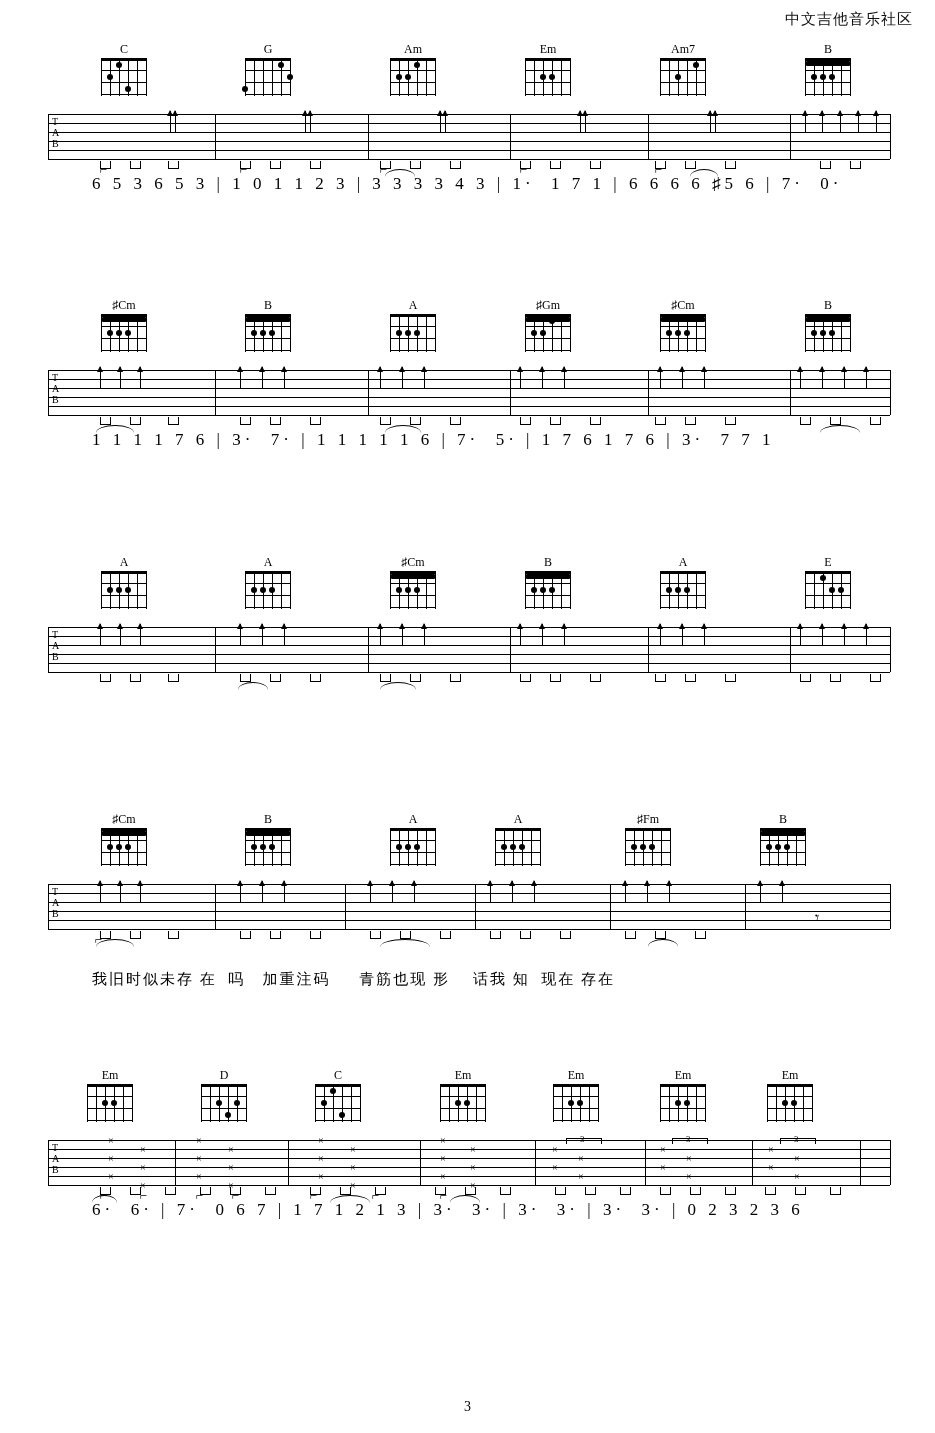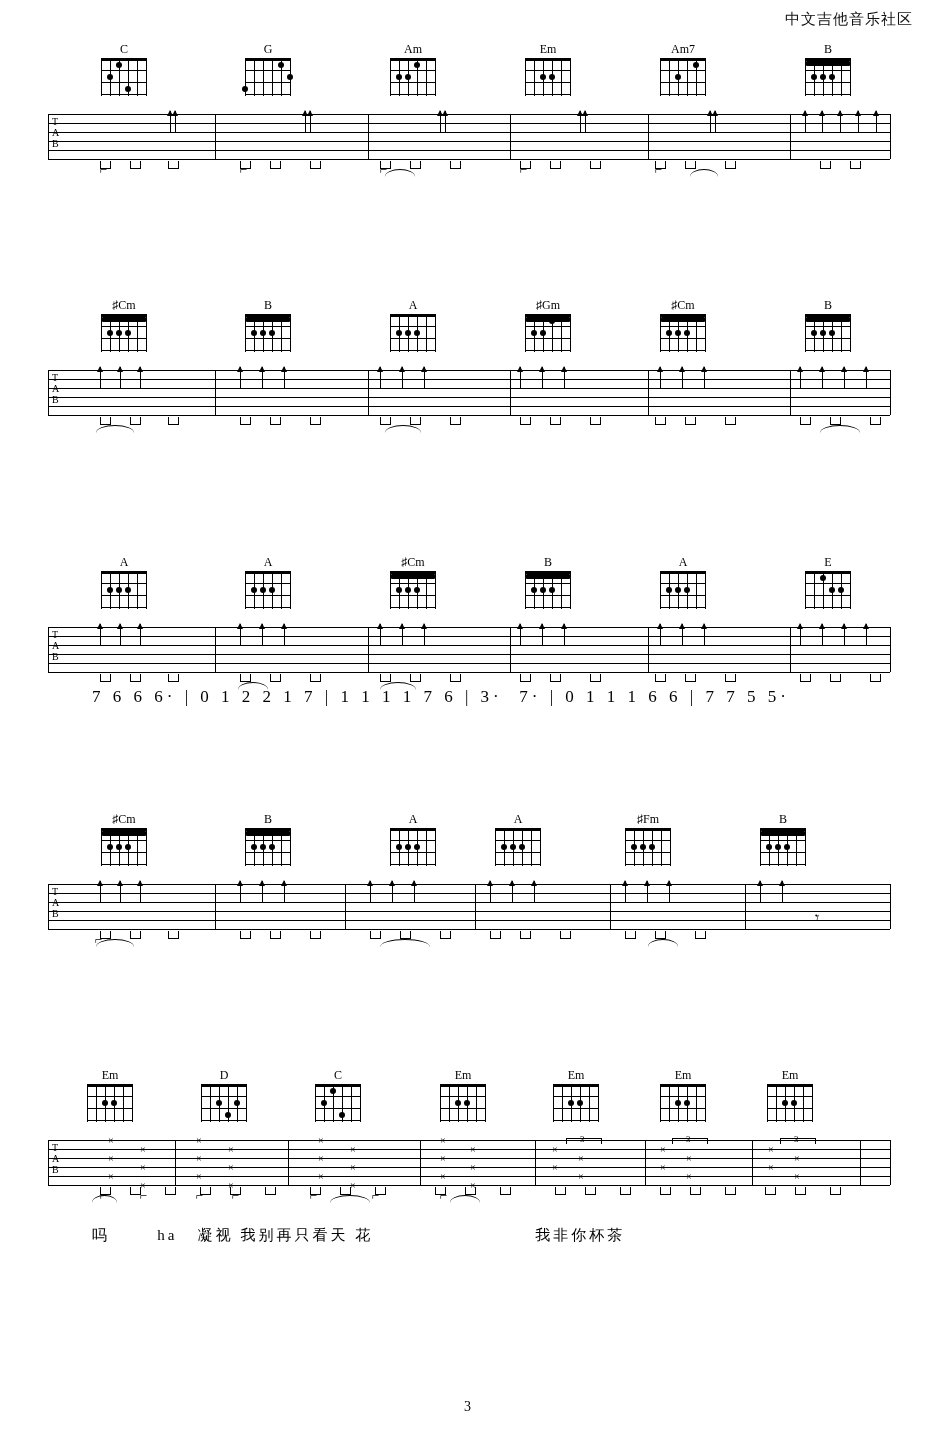--- a/index.html
+++ b/index.html
@@ -213,20 +213,21 @@
         <div class="darrow" style="left:725px;top:59px;"></div>
         <div class="darrow" style="left:820px;top:59px;"></div>
         <div class="darrow" style="left:850px;top:59px;"></div>
         <div class="tiny3" style="left:100px;top:60px;font-size:13px;">⌐</div>
         <div class="tiny3" style="left:240px;top:60px;font-size:13px;">⌐</div>
         <div class="tiny3" style="left:380px;top:60px;font-size:13px;">⌐</div>
         <div class="tiny3" style="left:520px;top:60px;font-size:13px;">⌐</div>
         <div class="tiny3" style="left:655px;top:60px;font-size:13px;">⌐</div>
       </div>
     <div class="numrow">
+        <div class="num" style="left:92px;top:0px;letter-spacing:4px;">6 5 3 6 5 3 | 1 0 1 1 2 3 | 3 3 3 3 4 3 | 1·  1 7 1 | 6 6 6 6 ♯5 6 | 7·  0·</div>
         <div class="slur" style="left:385px;top:-5px;width:30px;"></div>
         <div class="slur" style="left:690px;top:-5px;width:28px;"></div>
       </div>
   </div>
 
   <div class="system" id="sys2" style="top:298px;">
     <div class="chords">
         <div class="chordbox" style="left:96px;">
           <div class="cname">♯Cm</div>
           <div class="fretno" style="left:6px;top:16px;">4</div>
@@ -397,20 +398,21 @@
         <div class="darrow" style="left:550px;top:59px;"></div>
         <div class="darrow" style="left:590px;top:59px;"></div>
         <div class="darrow" style="left:655px;top:59px;"></div>
         <div class="darrow" style="left:685px;top:59px;"></div>
         <div class="darrow" style="left:725px;top:59px;"></div>
         <div class="darrow" style="left:800px;top:59px;"></div>
         <div class="darrow" style="left:830px;top:59px;"></div>
         <div class="darrow" style="left:870px;top:59px;"></div>
       </div>
     <div class="numrow">
+        <div class="num" style="left:92px;top:0px;letter-spacing:4px;">1 1 1 1 7 6 | 3·  7· | 1 1 1 1 1 6 | 7·  5· | 1 7 6 1 7 6 | 3·  7 7 1</div>
         <div class="slur" style="left:96px;top:-5px;width:38px;"></div>
         <div class="slur" style="left:385px;top:-5px;width:36px;"></div>
         <div class="slur" style="left:820px;top:-5px;width:40px;"></div>
       </div>
   </div>
 
   <div class="system" id="sys3" style="top:555px;">
     <div class="chords">
         <div class="chordbox" style="left:96px;">
           <div class="cname">A</div>
@@ -576,21 +578,20 @@
         <div class="darrow" style="left:550px;top:59px;"></div>
         <div class="darrow" style="left:590px;top:59px;"></div>
         <div class="darrow" style="left:655px;top:59px;"></div>
         <div class="darrow" style="left:685px;top:59px;"></div>
         <div class="darrow" style="left:725px;top:59px;"></div>
         <div class="darrow" style="left:800px;top:59px;"></div>
         <div class="darrow" style="left:830px;top:59px;"></div>
         <div class="darrow" style="left:870px;top:59px;"></div>
       </div>
     <div class="numrow">
-        <div class="num" style="left:92px;top:0px;letter-spacing:4px;">7 6 6 6· | 0 1 2 2 1 7 | 1 1 1 1 7 6 | 3·  7· | 0 1 1 1 6 6 | 7 7 5 5·</div>
         <div class="slur" style="left:380px;top:-5px;width:36px;"></div>
         <div class="slur" style="left:238px;top:-5px;width:30px;"></div>
       </div>
   </div>
 
   <div class="system" id="sys4" style="top:812px;">
     <div class="chords">
         <div class="chordbox" style="left:96px;">
           <div class="cname">♯Cm</div>
           <div class="fretno" style="left:6px;top:16px;">4</div>
@@ -754,20 +755,21 @@
         <div class="darrow" style="left:490px;top:59px;"></div>
         <div class="darrow" style="left:520px;top:59px;"></div>
         <div class="darrow" style="left:560px;top:59px;"></div>
         <div class="darrow" style="left:625px;top:59px;"></div>
         <div class="darrow" style="left:655px;top:59px;"></div>
         <div class="darrow" style="left:695px;top:59px;"></div>
         <div class="tiny3" style="left:95px;top:60px;font-size:13px;">⌐</div>
         <div class="tiny3" style="left:815px;top:37px;font-size:16px;">𝄾</div>
       </div>
     <div class="numrow">
+        <div class="lyr" style="left:92px;top:26px;letter-spacing:2px;">我旧时似未存 在  吗   加重注码     青筋也现 形    话我 知  现在 存在</div>
         <div class="slur" style="left:96px;top:-5px;width:38px;"></div>
         <div class="slur" style="left:380px;top:-5px;width:50px;"></div>
         <div class="slur" style="left:648px;top:-5px;width:30px;"></div>
       </div>
   </div>
 
   <div class="system" id="sys5" style="top:1068px;">
     <div class="chords">
         <div class="chordbox" style="left:82px;">
           <div class="cname">Em</div>
@@ -977,21 +979,21 @@
         <div class="tripbr" style="left:780px;top:10px;width:34px;"></div>
         <div class="tiny3" style="left:100px;top:60px;font-size:13px;">⌐</div>
         <div class="tiny3" style="left:140px;top:60px;font-size:13px;">⌐</div>
         <div class="tiny3" style="left:196px;top:60px;font-size:13px;">⌐</div>
         <div class="tiny3" style="left:232px;top:60px;font-size:13px;">⌐</div>
         <div class="tiny3" style="left:310px;top:60px;font-size:13px;">⌐</div>
         <div class="tiny3" style="left:372px;top:60px;font-size:13px;">⌐</div>
         <div class="tiny3" style="left:440px;top:60px;font-size:13px;">⌐</div>
       </div>
     <div class="numrow">
-        <div class="lyr" style="left:92px;top:26px;letter-spacing:3px;">吗       ha   凝视 我别再只看天 花                        我非你杯茶</div>
+        <div class="num" style="left:92px;top:0px;letter-spacing:4px;">6·  6· | 7·  0 6 7 | 1 7 1 2 1 3 | 3·  3· | 3·  3· | 3·  3· | 0 2 3 2 3 6</div>
         <div class="slur" style="left:92px;top:-5px;width:25px;"></div>
         <div class="slur" style="left:330px;top:-5px;width:40px;"></div>
         <div class="slur" style="left:450px;top:-5px;width:30px;"></div>
       </div>
   </div>
 
   <div class="pageno">3</div>
 </div>
 
 </body></html>

